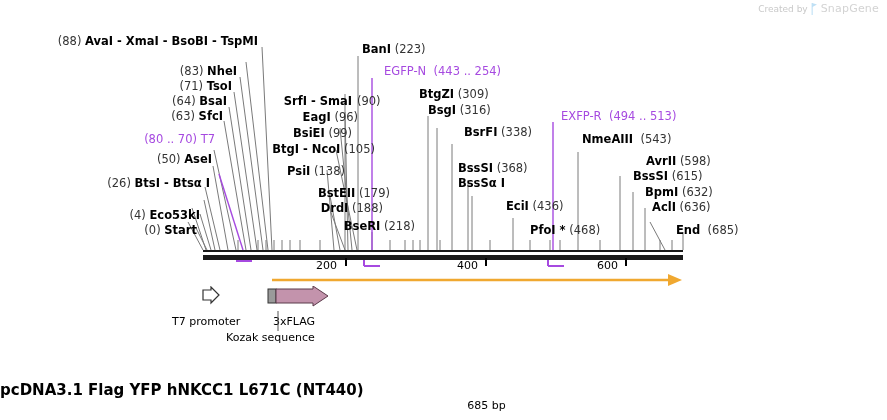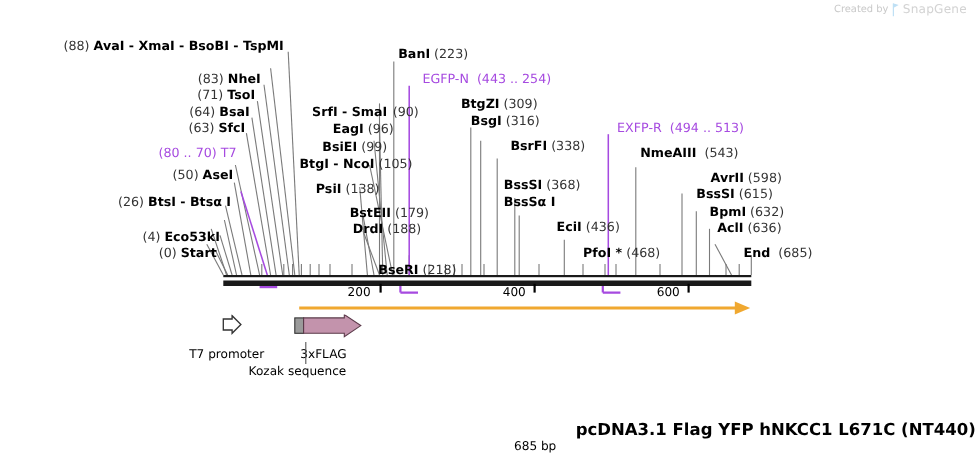--- a/index.html
+++ b/index.html
@@ -29,21 +29,21 @@
   
   #backbone-group{position:absolute;left:0;top:0;}
   .bb-bar{position:absolute;background:#1a1a1a;}
   
   .tick{position:absolute;background:#000;width:2px;height:8px;}
   .tick-label{position:absolute;font-size:11px;color:#000;white-space:nowrap;}
   
   #orf-arrow{position:absolute;}
   .feat-label{position:absolute;font-size:11px;color:#000;white-space:nowrap;}
   
-  #title{position:absolute;width:887px;text-align:right;font-size:15px;font-weight:bold;color:#000;}
+  #title{position:absolute;width:887px;text-align:left;font-size:15px;font-weight:bold;color:#000;}
   #subtitle{position:absolute;width:887px;text-align:center;font-size:11px;color:#000;padding-left:43px;}
 </style>
 </head>
 <body>
 
 <div class="map">
 
   <div id="watermark">
     <span>Created by</span>
     <span class="wm-flag">
@@ -204,21 +204,21 @@
     <span class="pos">(138)</span>
   </div>
   <div class="lbl right" style="left:220px;top:187px;width:170px;">
     <span class="name">BstEII</span>
     <span class="pos">(179)</span>
   </div>
   <div class="lbl right" style="left:220px;top:202px;width:163px;">
     <span class="name">DrdI</span>
     <span class="pos">(188)</span>
   </div>
-  <div class="lbl right" style="left:250px;top:239px;width:165px;">
+  <div class="lbl right" style="left:250px;top:220px;width:165px;">
     <span class="name">BseRI</span>
     <span class="pos">(218)</span>
   </div>
   <div class="lbl" style="left:419px;top:88px;">
     <span class="name">BtgZI</span>
     <span class="pos">(309)</span>
   </div>
   <div class="lbl" style="left:428px;top:104px;">
     <span class="name">BsgI</span>
     <span class="pos">(316)</span>

